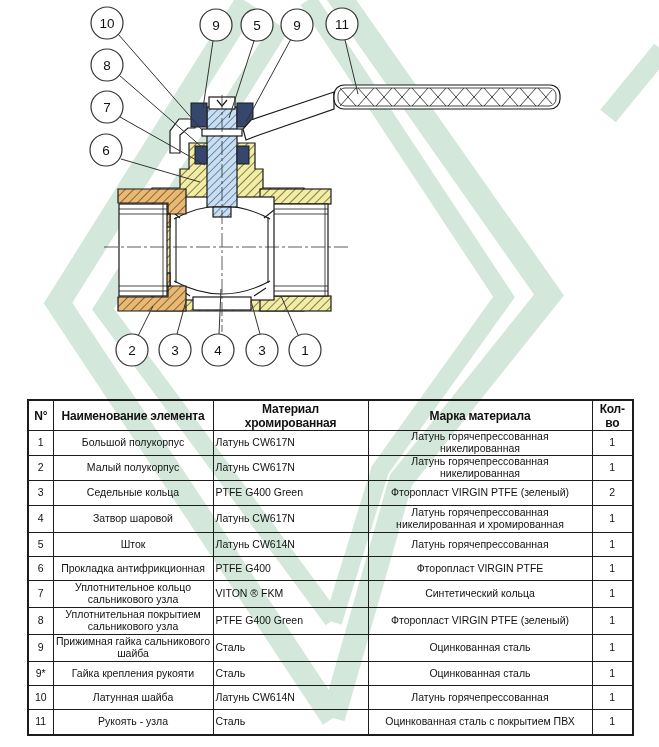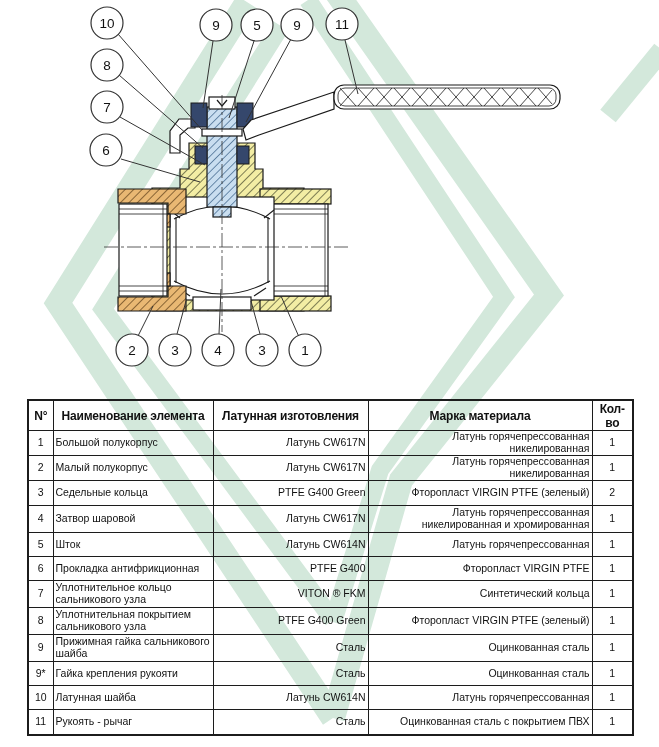--- a/index.html
+++ b/index.html
@@ -8,23 +8,23 @@
   #watermark{position:absolute;left:0;top:0;z-index:0;}
   #diagram{position:absolute;left:0;top:0;z-index:1;}
   #parts-table{position:absolute;left:27px;top:399px;z-index:2;
        width:606px;border-collapse:collapse;table-layout:fixed;background:transparent;}
   #parts-table th,#parts-table td{border:1.5px solid #1c1c1c;padding:0 2px;
        vertical-align:middle;overflow:hidden;}
   #parts-table{border:2px solid #1c1c1c;}
   #parts-table th{font-size:12px;font-weight:bold;text-align:center;height:29px;letter-spacing:-0.2px;}
   #parts-table td{font-size:10.5px;line-height:1.12;}
   td.c-no{text-align:center;font-size:10.5px;}
-  td.c-name{text-align:left;padding-left:4px;}
-  td.c-mat{text-align:right;}
-  td.c-marka{text-align:right;font-size:10px;margin-left:43px;}
+  td.c-name{text-align:center;padding-left:4px;}
+  td.c-mat{text-align:left;}
+  td.c-marka{text-align:center;font-size:10px;margin-left:43px;}
   td.c-qty{text-align:center;}
   svg text.callout-num{font-size:13.5px;fill:#111;}
   svg text{font-family:"Liberation Sans",sans-serif;}
 </style>
 </head>
 <body>
 
 <svg id="watermark" width="659" height="747" viewBox="0 0 659 747" aria-hidden="true">
   <g stroke="#d3e8db" fill="none" stroke-linejoin="miter" stroke-linecap="butt">
     <path d="M247,2 L58,303 L333,718" stroke-width="24"></path>
@@ -199,21 +199,21 @@
     <col style="width:25px">
       <col style="width:160px">
       <col style="width:155px">
       <col style="width:224px">
       <col style="width:41px">
   </colgroup>
   <thead>
       <tr>
         <th>N°</th>
         <th>Наименование элемента</th>
-        <th>Латунная изготовления</th>
+        <th>Материал хромированная</th>
         <th>Марка материала</th>
         <th>Кол-во</th>
       </tr>
     </thead>
   <tbody>
       <tr style="height: 25px;">
         <td class="c-no">1</td>
         <td class="c-name">Большой полукорпус</td>
         <td class="c-mat">Латунь CW617N</td>
         <td class="c-marka">Латунь горячепрессованная никелированная</td>
@@ -284,19 +284,19 @@
       </tr>
       <tr style="height: 24px;">
         <td class="c-no">10</td>
         <td class="c-name">Латунная шайба</td>
         <td class="c-mat">Латунь CW614N</td>
         <td class="c-marka">Латунь горячепрессованная</td>
         <td class="c-qty">1</td>
       </tr>
       <tr style="height: 25px;">
         <td class="c-no">11</td>
-        <td class="c-name">Рукоять - рычаг</td>
+        <td class="c-name">Рукоять - узла</td>
         <td class="c-mat">Сталь</td>
         <td class="c-marka">Оцинкованная сталь с покрытием ПВХ</td>
         <td class="c-qty">1</td>
       </tr>
     </tbody>
 </table>
 
 </body></html>

